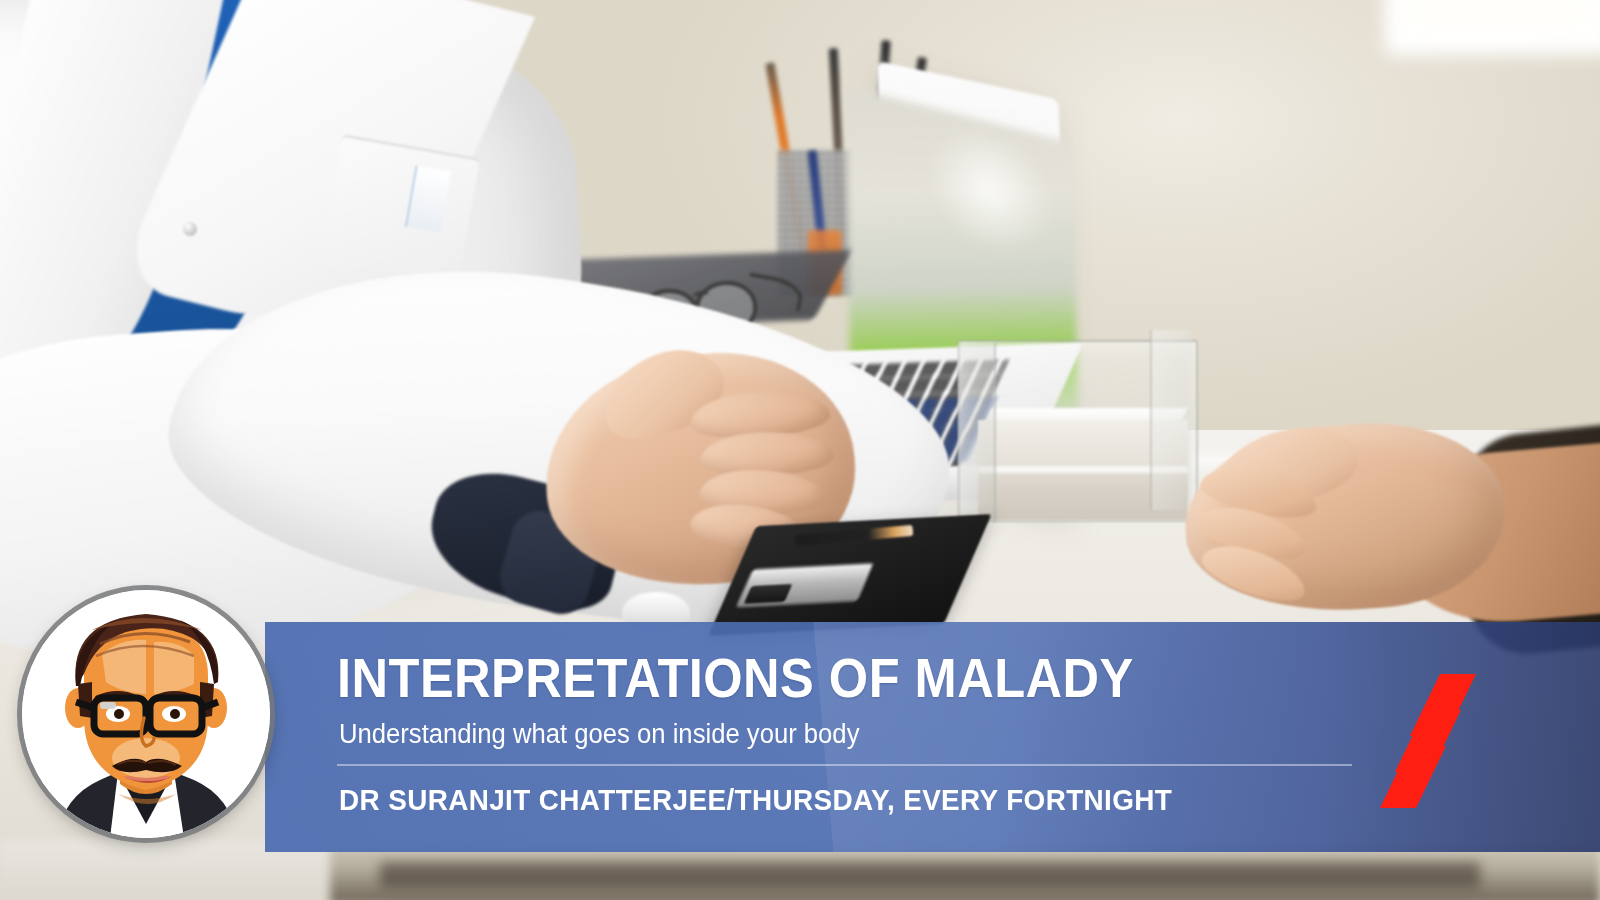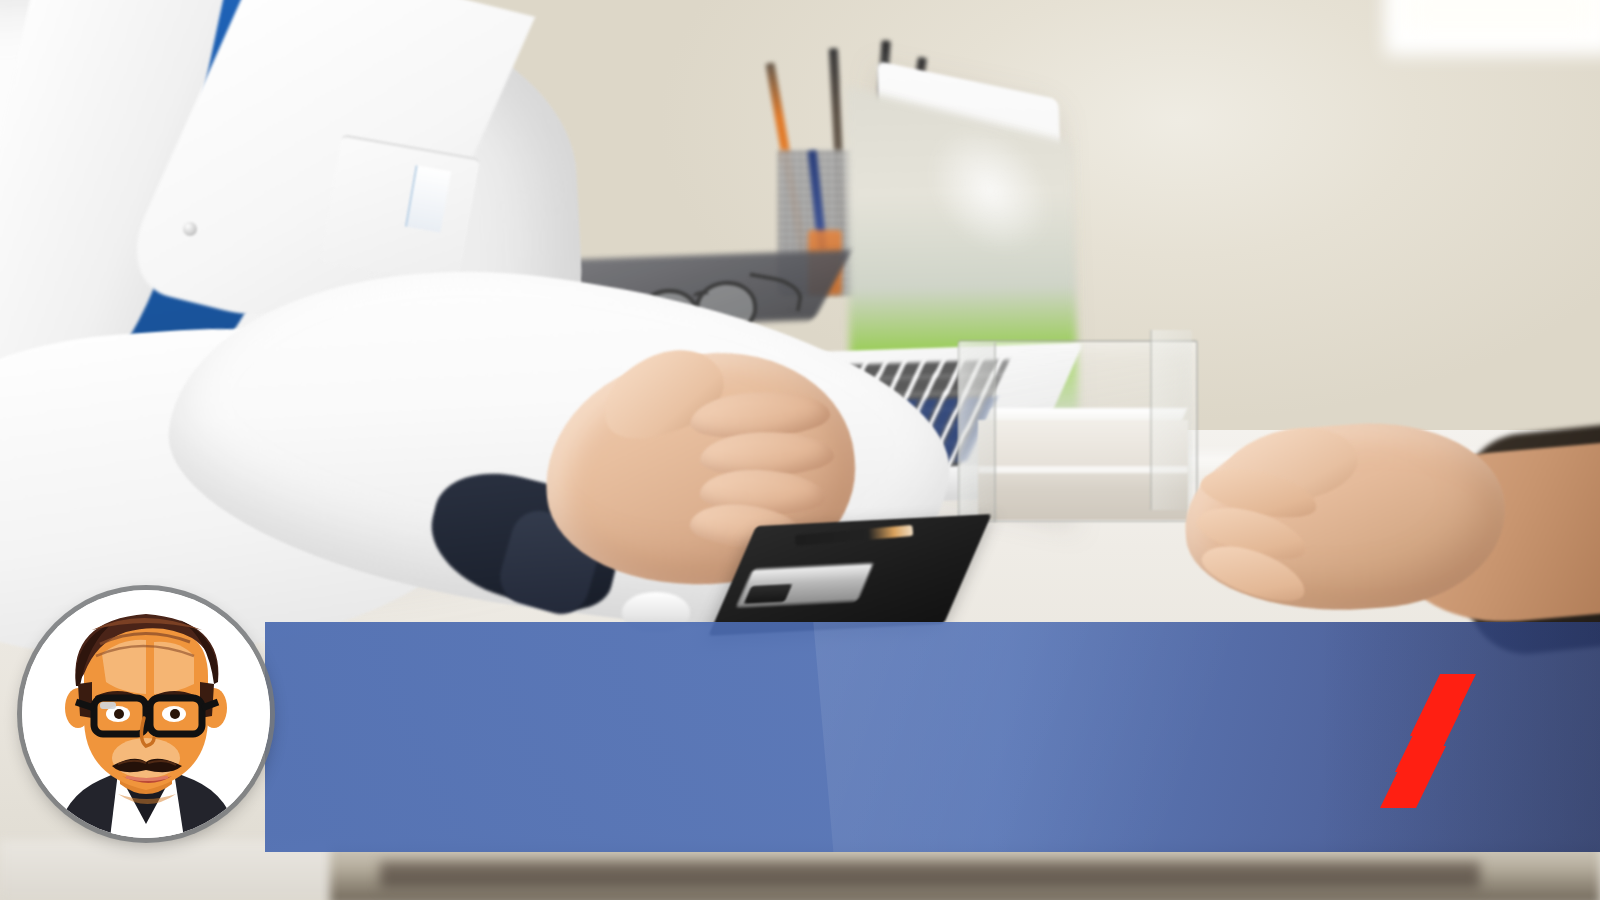--- a/index.html
+++ b/index.html
@@ -537,20 +537,26 @@
 
     <div class="desk-lower-left"></div>
     <div class="desk-lower-band"></div>
     <div class="desk-lower-band2"></div>
   </div>
 
   <div class="banner">
     <div class="banner-sheen"></div>
     <div class="banner-dark-right"></div>
 
+    <div class="banner-inner">
+      <div class="col-title">INTERPRETATIONS OF MALADY</div>
+      <div class="col-subtitle">Understanding what goes on inside your body</div>
+      <div class="divider"></div>
+      <div class="col-byline">DR SURANJIT CHATTERJEE/THURSDAY, EVERY FORTNIGHT</div>
+    </div>
 
     <div class="ie-logo">
       <svg viewBox="0 0 130 140" width="130" height="140" aria-hidden="true">
         <g fill="#ff1f12">
           <path d="M60 4 L96 4 L66 66 L30 66 Z"></path>
           <path d="M45 40 L81 40 L51 102 L15 102 Z"></path>
           <path d="M30 76 L66 76 L36 138 L0 138 Z"></path>
         </g>
       </svg>
     </div>

